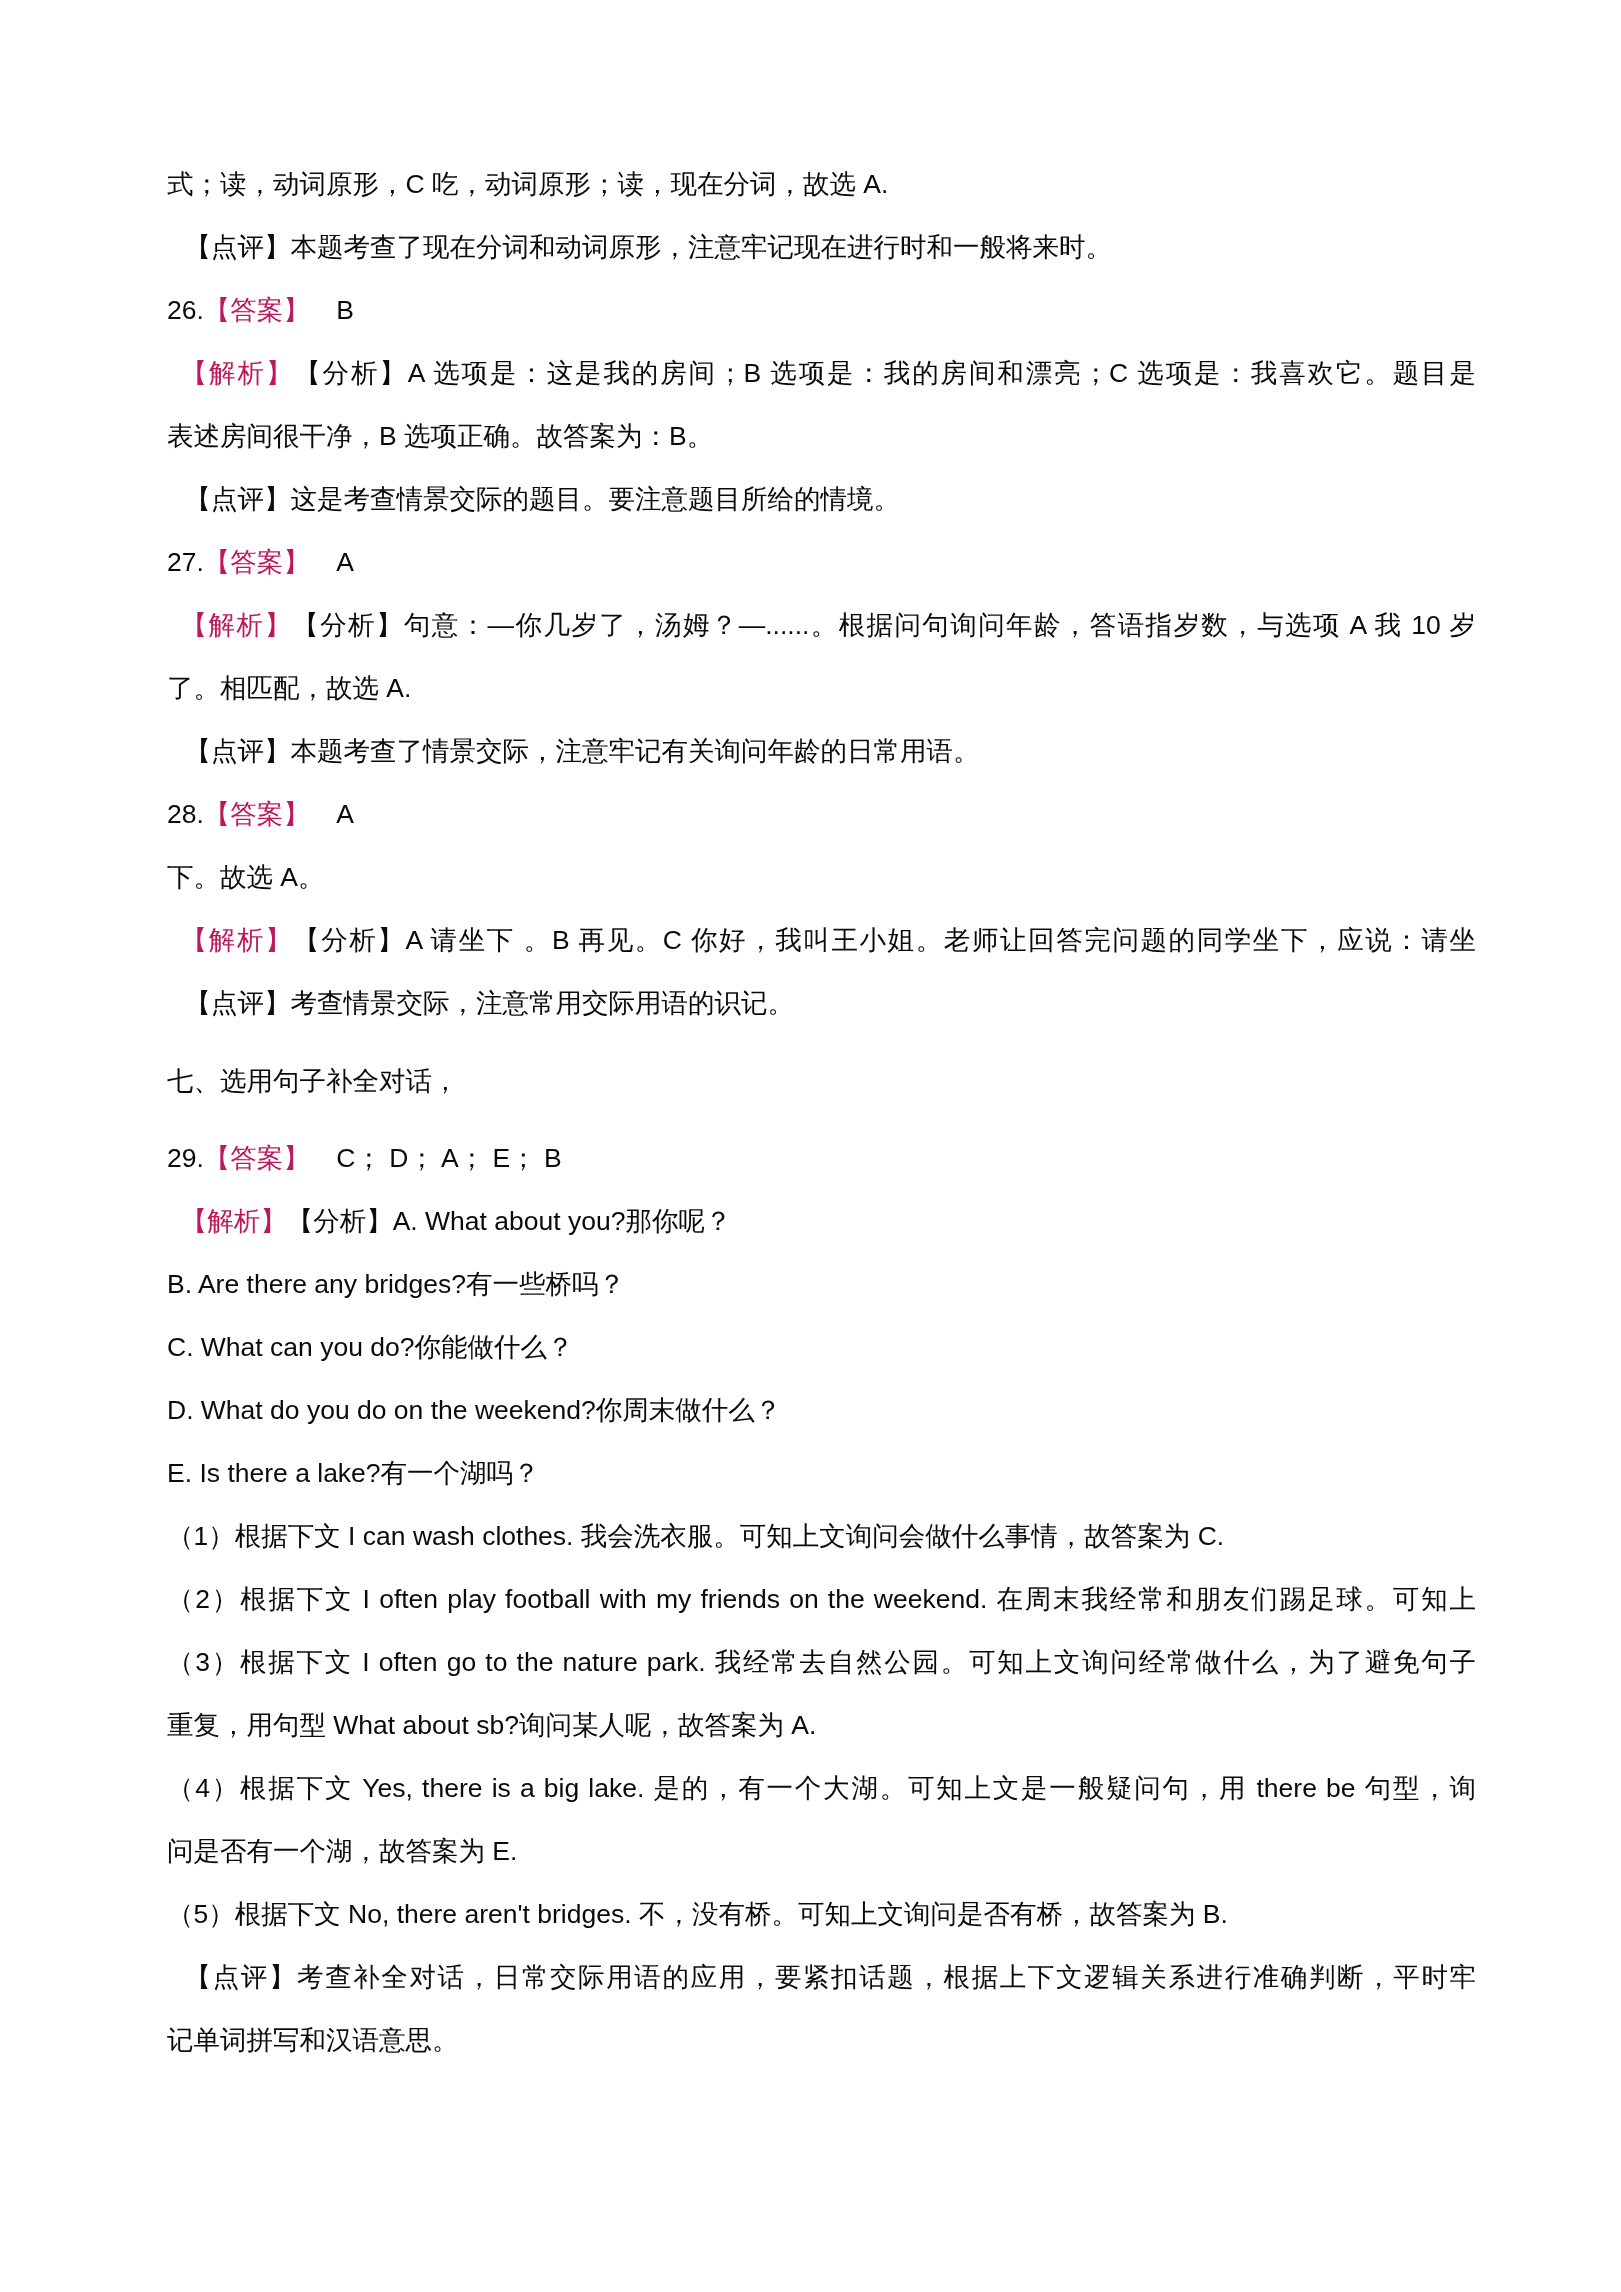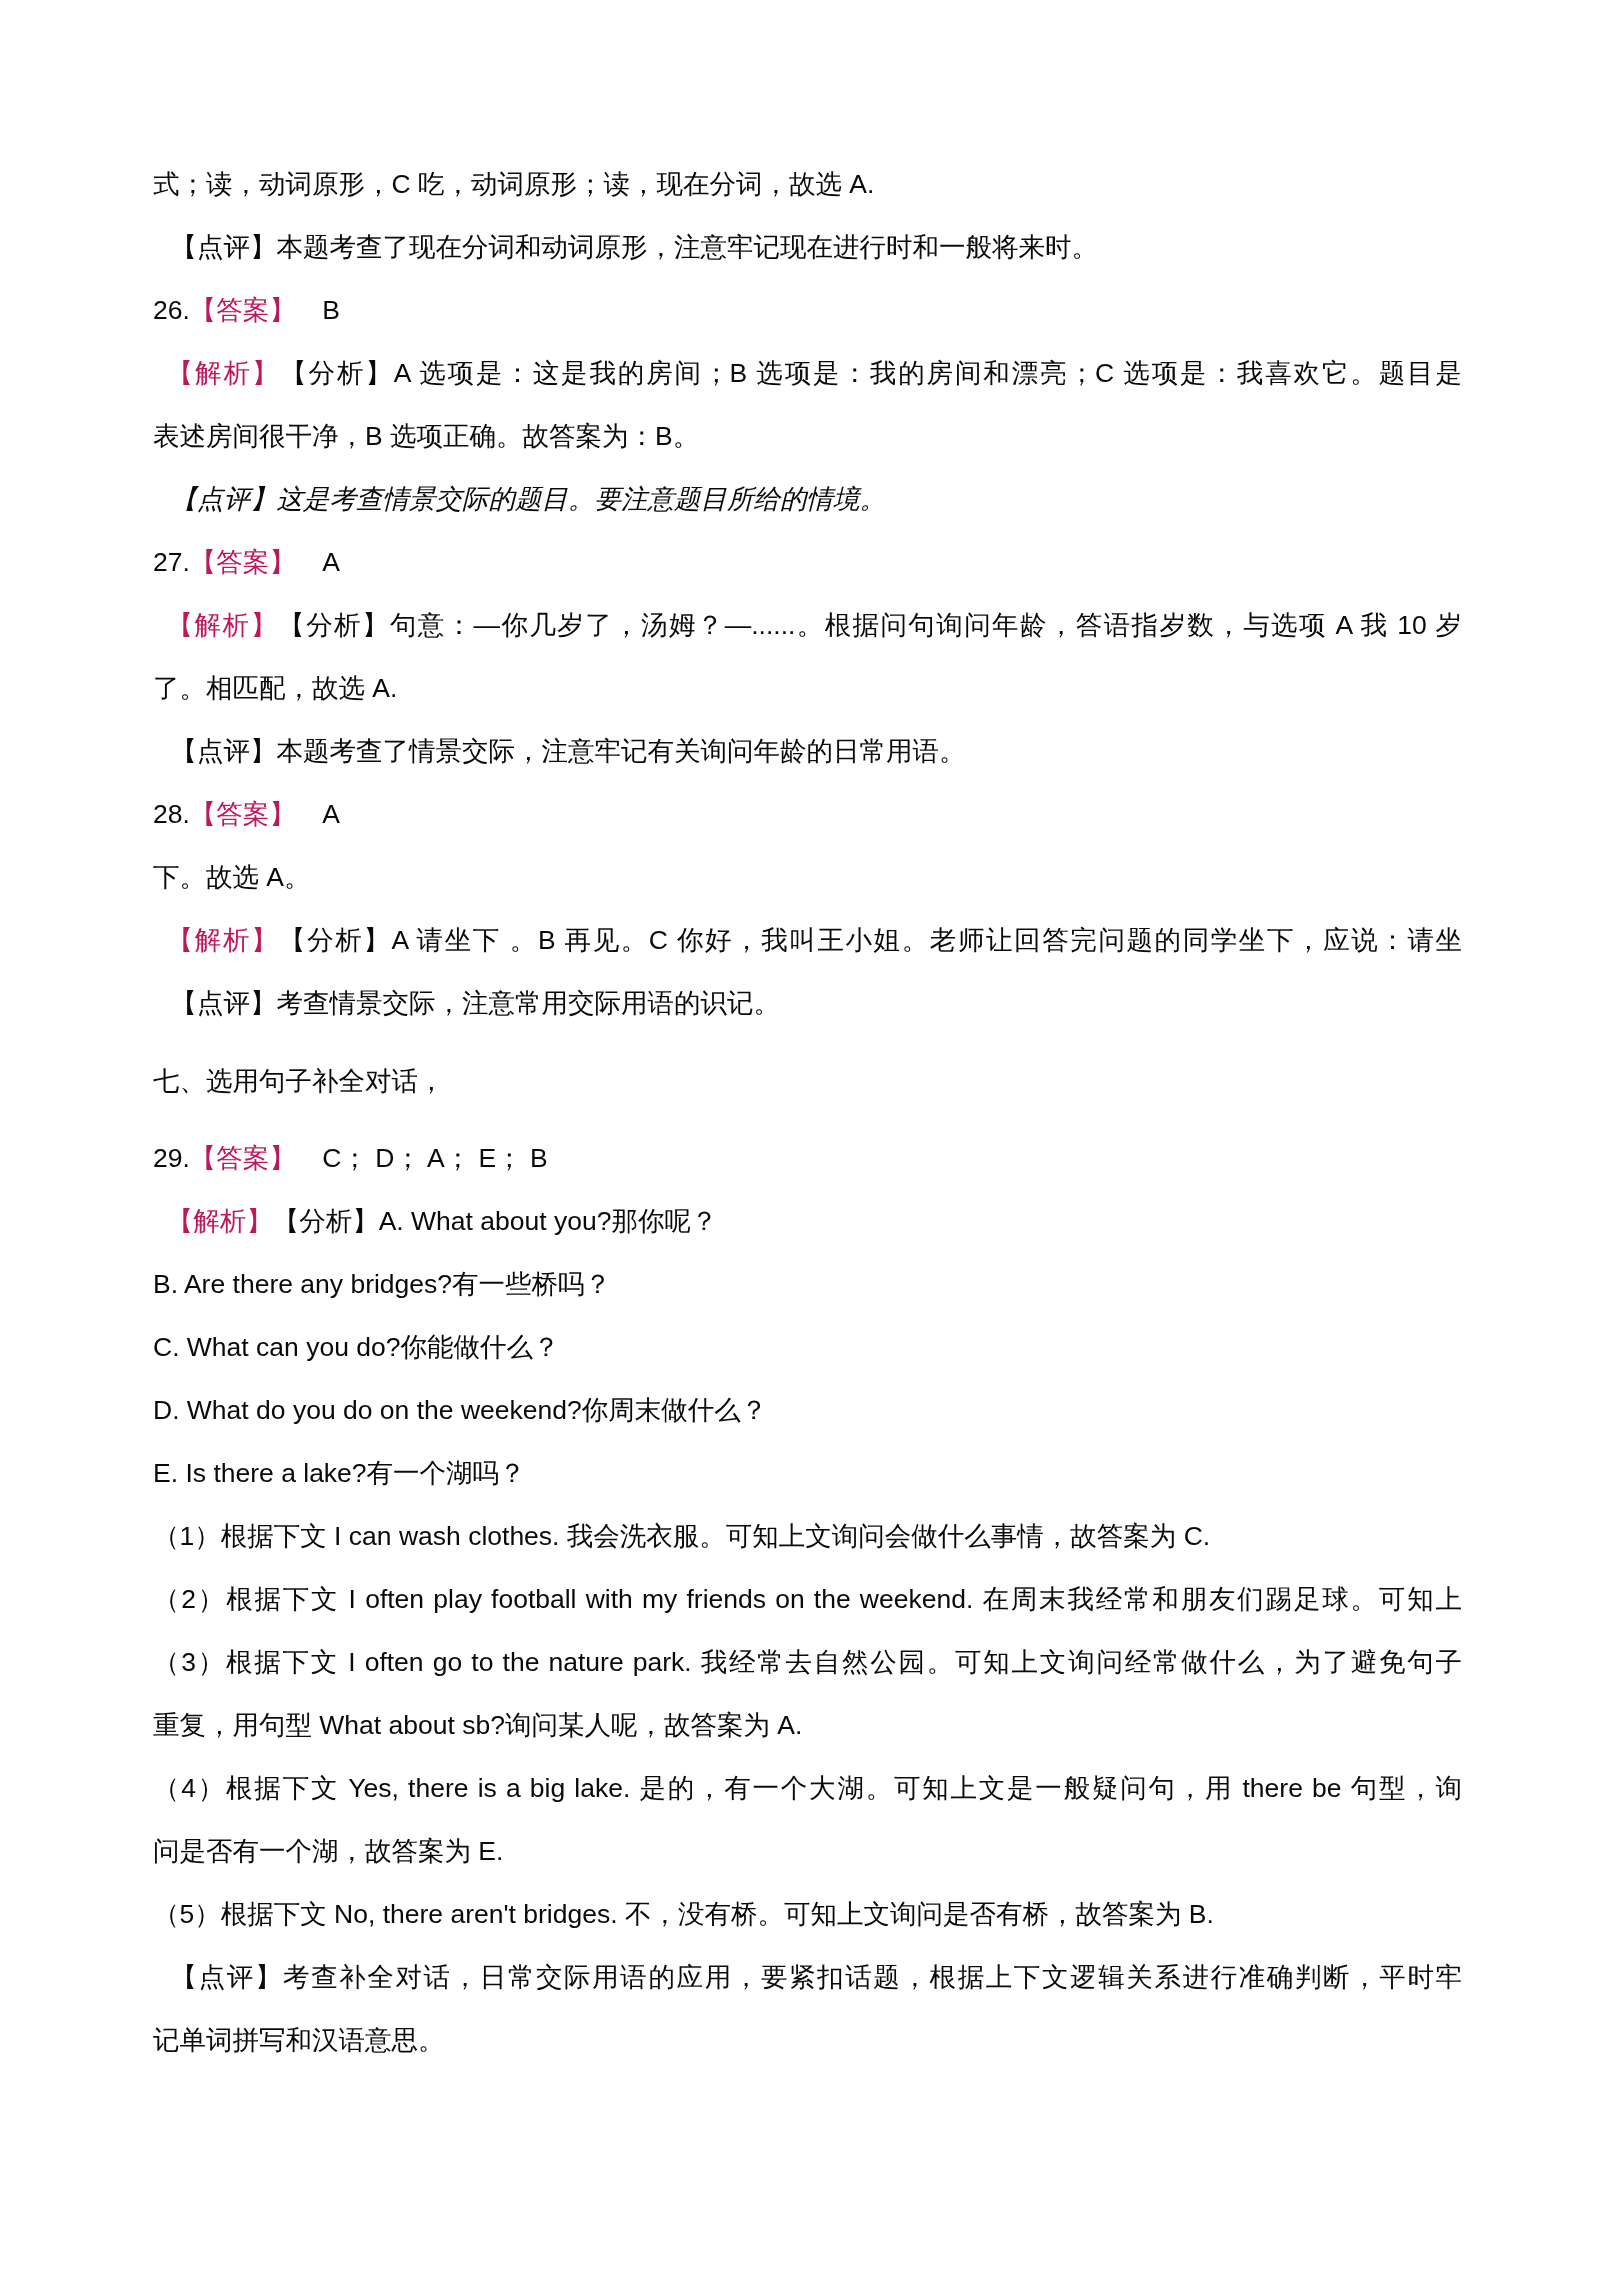--- a/index.html
+++ b/index.html
@@ -9,21 +9,21 @@
   }
   body {
     position: relative;
     width: 1621px;
     height: 2293px;
     font-family: "Liberation Sans", "DejaVu Sans", sans-serif;
     color: #0a0a0a;
   }
   .doc {
     position: absolute;
-    left: 153px;
+    left: 167px;
     top: 153px;
     width: 1309px;
     font-size: 26.5px;
   }
   .line {
     height: 63px;
     line-height: 63px;
     white-space: normal;
     text-align: left;
     overflow: visible;
@@ -38,21 +38,21 @@
 </style>
 </head>
 <body>
 
 <div class="doc">
     <div class="line"><span class="">式；读，动词原形，C 吃，动词原形；读，现在分词，故选 A.</span></div>
     <div class="line" style="padding-left: 17.6px;"><span class="">【点评】本题考查了现在分词和动词原形，注意牢记现在进行时和一般将来时。</span></div>
     <div class="line"><span class="">26.</span><span class="blue">【答案】</span><span class="">　B</span></div>
     <div class="line j" style="padding-left: 13.7px;"><span class="blue">【解析】</span><span class="">【分析】A 选项是：这是我的房间；B 选项是：我的房间和漂亮；C 选项是：我喜欢它。题目是</span></div>
     <div class="line"><span class="">表述房间很干净，B 选项正确。故答案为：B。</span></div>
-    <div class="line" style="padding-left: 17.6px; font-style: italic;"><span class="">【点评】这是考查情景交际的题目。要注意题目所给的情境。</span></div>
+    <div class="line" style="padding-left: 17.6px;"><span class="">【点评】这是考查情景交际的题目。要注意题目所给的情境。</span></div>
     <div class="line"><span class="">27.</span><span class="blue">【答案】</span><span class="">　A</span></div>
     <div class="line j" style="padding-left: 13.7px;"><span class="blue">【解析】</span><span class="">【分析】句意：—你几岁了，汤姆？—......。根据问句询问年龄，答语指岁数，与选项 A 我 10 岁</span></div>
     <div class="line"><span class="">了。相匹配，故选 A.</span></div>
     <div class="line" style="padding-left: 17.6px;"><span class="">【点评】本题考查了情景交际，注意牢记有关询问年龄的日常用语。</span></div>
     <div class="line"><span class="">28.</span><span class="blue">【答案】</span><span class="">　A</span></div>
     <div class="line"><span class="">下。故选 A。</span></div>
     <div class="line j" style="padding-left: 13.7px;"><span class="blue">【解析】</span><span class="">【分析】A 请坐下 。B 再见。C 你好，我叫王小姐。老师让回答完问题的同学坐下，应说：请坐</span></div>
     <div class="line" style="padding-left: 17.6px;"><span class="">【点评】考查情景交际，注意常用交际用语的识记。</span></div>
     <div class="line" style="margin-top: 14.7px;"><span class="">七、选用句子补全对话，</span></div>
     <div class="line" style="margin-top: 14.7px;"><span class="">29.</span><span class="blue">【答案】</span><span class="">　C； D； A； E； B</span></div>

